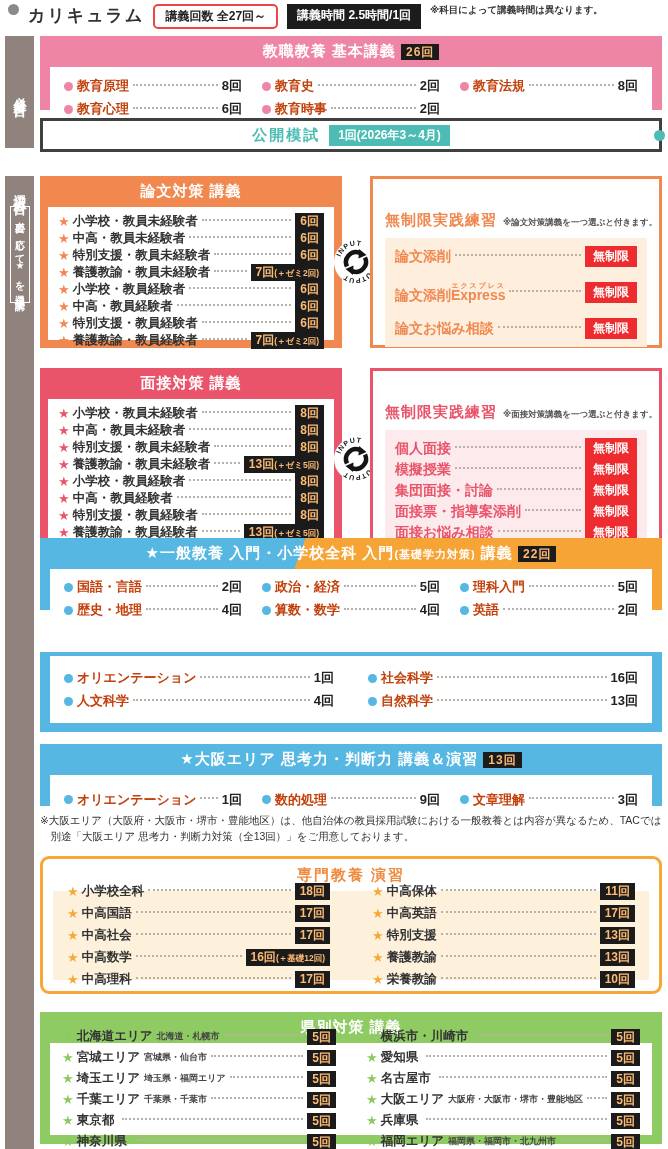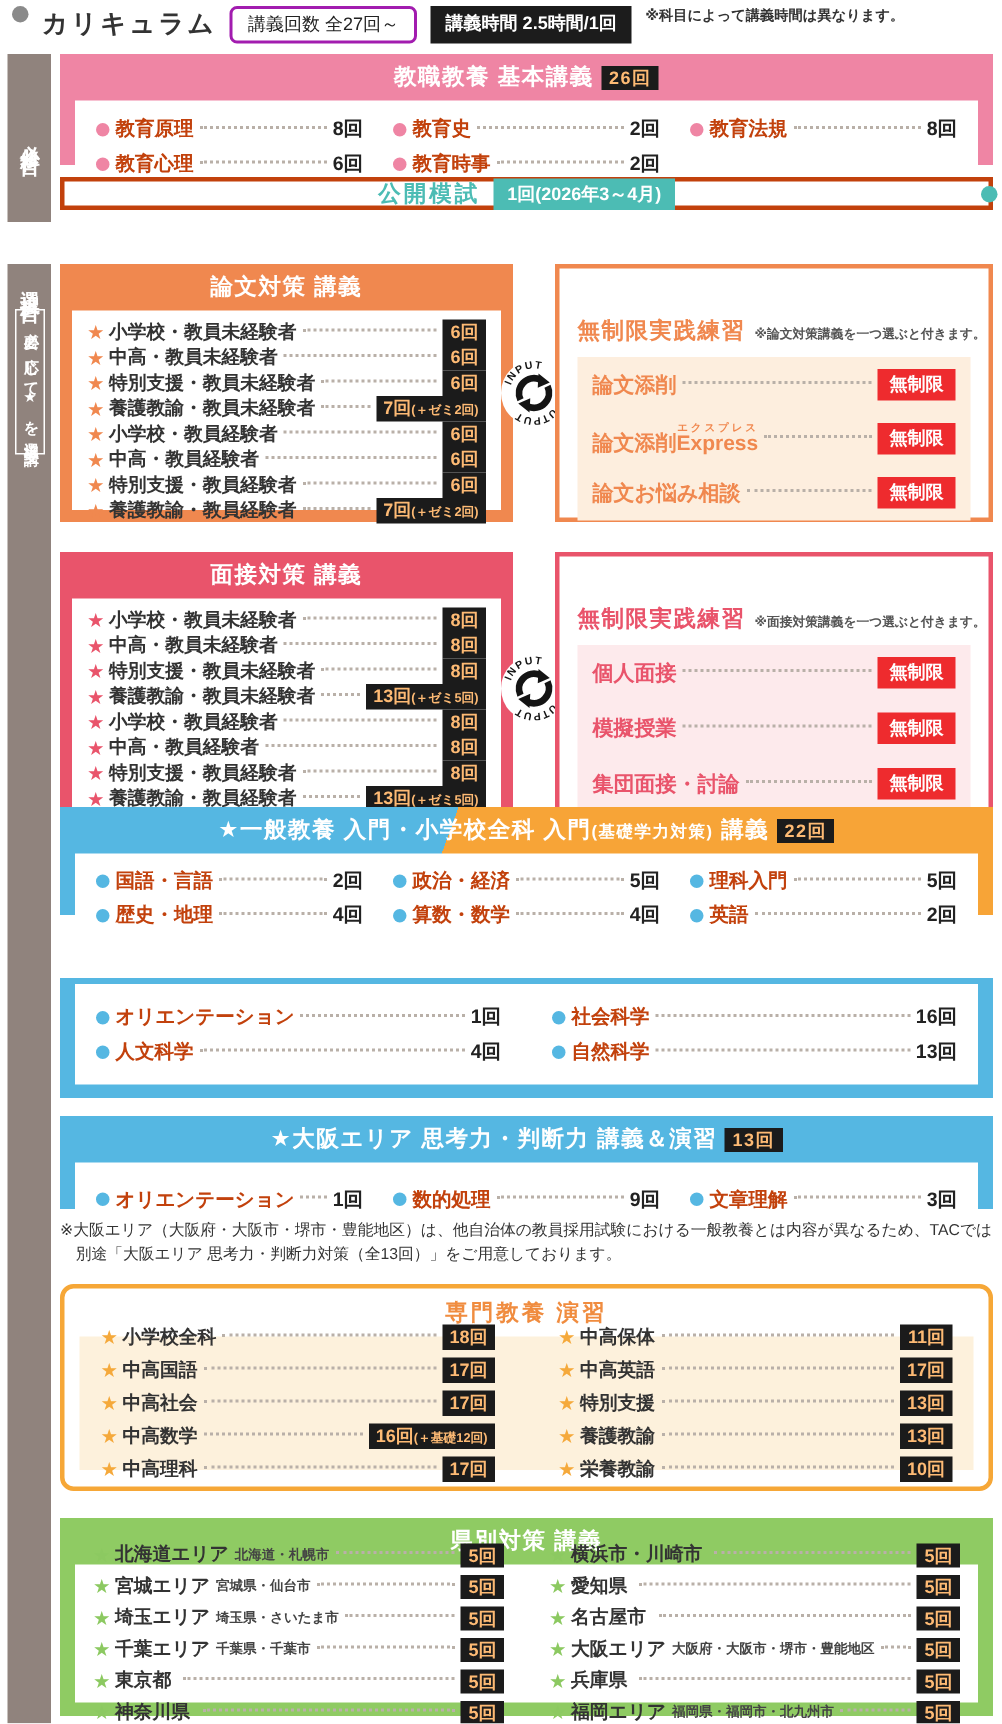--- a/index.html
+++ b/index.html
@@ -2,22 +2,22 @@
 <html><head>
 <meta charset="utf-8">
 <style>
   html,body{margin:0;padding:0;background:#fff;}
   .page{position:relative;width:668px;height:1149px;background:#fff;overflow:hidden;
         font-family:"Liberation Sans","DejaVu Sans",sans-serif;color:#222;}
   
   .header{position:absolute;top:4px;left:8px;display:flex;gap:9px;}
   .hdot{width:11px;height:11px;border-radius:50%;background:#8a8a8a;flex:none;}
   .htitle{font-size:17px;font-weight:bold;color:#333;letter-spacing:2px;}
-  .hbadge-outline{border:2px solid #a21caf;border-radius:5px;background:#fff;color:#222;
-        font-size:12px;font-weight:normal;padding:2px 10px;white-space:nowrap;}
+  .hbadge-outline{border:2px solid #ef4444;border-radius:5px;background:#fff;color:#222;
+        font-size:12px;font-weight:bold;padding:2px 10px;white-space:nowrap;}
   .hbadge-black{background:#1c1c1c;color:#fff;font-size:12px;font-weight:bold;
         padding:3px 10px;white-space:nowrap;}
   .hnote{font-size:9.5px;color:#333;font-weight:bold;}
   
   .rail{position:absolute;left:5px;width:29px;background:#90837d;display:flex;
         flex-direction:column;align-items:center;box-sizing:border-box;}
   .rail-req{top:36px;height:112px;justify-content:center;}
   .rail-ele{top:176px;height:973px;padding-top:8px;}
   .vtxt{writing-mode:vertical-rl;text-orientation:upright;color:#fff;font-weight:bold;
         font-size:13px;letter-spacing:3px;}
@@ -38,21 +38,21 @@
   .g2{display:grid;grid-template-columns:1fr 1fr;column-gap:34px;row-gap:5px;align-content:center;height:100%;box-sizing:border-box;}
   .brow{display:flex;align-items:center;min-width:0;}
   .bdot{width:9px;height:9px;border-radius:50%;margin-right:4px;flex:none;}
   .blabel{font-size:13px;font-weight:bold;color:#c2410c;white-space:nowrap;}
   .lead{flex:1;border-bottom:2px dotted #b9b0a8;margin:0 4px 3px;min-width:8px;}
   .bcount{font-size:13px;font-weight:bold;color:#222;white-space:nowrap;}
   
   .sec-kyoshoku{top:36px;height:74px;background:#ef85a4;}
   .sec-kyoshoku .bdot{background:#ef85a4;}
   
-  .sec-koukai{top:118px;height:22px;background:#fff;border:3px solid #c2410c;
+  .sec-koukai{top:118px;height:34px;background:#fff;border:3px solid #404040;
         display:flex;align-items:center;justify-content:center;gap:9px;}
   .ktitle{color:#4cbcb4;font-size:15px;font-weight:bold;letter-spacing:2px;}
   .kbadge{background:#4cbcb4;color:#fff;font-size:12px;font-weight:bold;padding:2px 9px;}
   .knob{position:absolute;right:-6px;top:calc(50% - 5px);width:11px;height:11px;
         border-radius:50%;background:#4cbcb4;}
   
   .pair{position:absolute;left:0;width:622px;}
   .pair-ronbun{top:176px;height:172px;}
   .pair-mensetsu{top:368px;height:182px;}
   .lbox{position:absolute;left:0;top:0;width:302px;height:100%;box-sizing:border-box;
@@ -66,21 +66,21 @@
   .slabel{font-size:12.5px;font-weight:bold;color:#333;white-space:nowrap;}
   .rbox{position:absolute;left:330px;top:0;width:292px;height:100%;box-sizing:border-box;
         background:#fff;padding:10px 12px 12px;display:flex;flex-direction:column;}
   .rbox.o{border:3px solid #f0884f;} .rbox.r{border:3px solid #e9546b;}
   .ptitle-row{display:flex;align-items:baseline;gap:6px;}
   .ptitle{font-size:15px;font-weight:bold;letter-spacing:1px;white-space:nowrap;}
   .o .ptitle{color:#f0884f;} .r .ptitle{color:#e9546b;}
   .pnote{font-size:8.5px;color:#555;font-weight:bold;white-space:nowrap;margin-top:28px;}
   .ppanel{flex:1;margin-top:8px;padding:8px 10px;display:flex;flex-direction:column;
         justify-content:center;box-sizing:border-box;}
-  .o .ppanel{background:#fdeede;gap:15px;} .r .ppanel{background:#fdeaec;gap:16px;}
+  .o .ppanel{background:#fdeede;gap:15px;} .r .ppanel{background:#fdeaec;gap:0;}
   .prow{display:flex;align-items:center;}
   .plabel{font-size:14px;font-weight:bold;white-space:nowrap;line-height:1.1;}
   .o .plabel{color:#f0884f;} .r .plabel{color:#e9546b;}
   ruby rt{font-size:7px;font-weight:bold;letter-spacing:1px;}
   .ub{background:#ee2b2e;color:#fff;font-size:12px;font-weight:bold;padding:2px 8px;
         white-space:nowrap;flex:none;}
   .cycle{position:absolute;left:294px;top:calc(50% - 22px);width:44px;height:44px;}
   
   .sec-nyumon{top:538px;height:72px;background:linear-gradient(110deg,#55b7e2 41%,#f7a437 41%);}
   .sec-ippan{top:652px;height:80px;background:#55b7e2;}
@@ -575,21 +575,21 @@
           <div class="srow">
             <span class="star g-star">★</span>
             <span class="slabel">愛知県</span>
             <span class="sub"></span>
             <span class="lead"></span>
             <span class="kb">5回</span>
           </div>
           <div class="srow">
             <span class="star g-star">★</span>
             <span class="slabel">埼玉エリア</span>
-            <span class="sub">埼玉県・さいたま市</span>
+            <span class="sub">埼玉県・福岡エリア</span>
             <span class="lead"></span>
             <span class="kb">5回</span>
           </div>
           <div class="srow">
             <span class="star g-star">★</span>
             <span class="slabel">名古屋市</span>
             <span class="sub"></span>
             <span class="lead"></span>
             <span class="kb">5回</span>
           </div>

